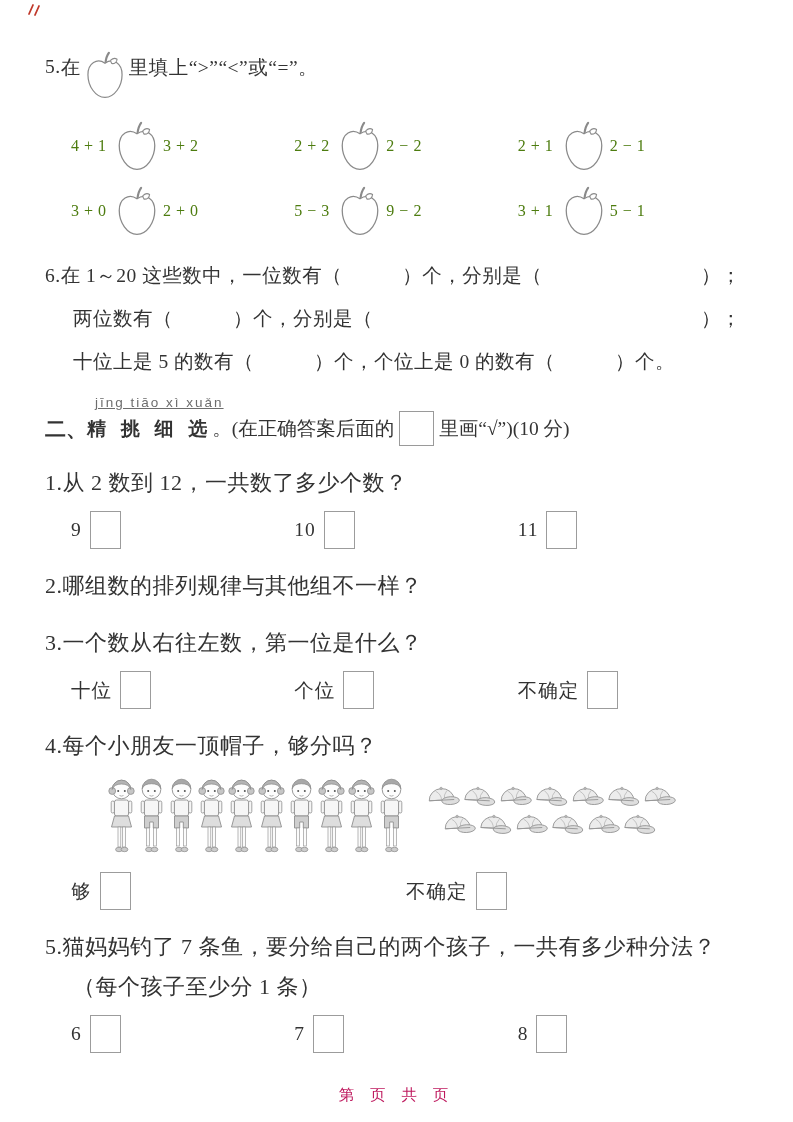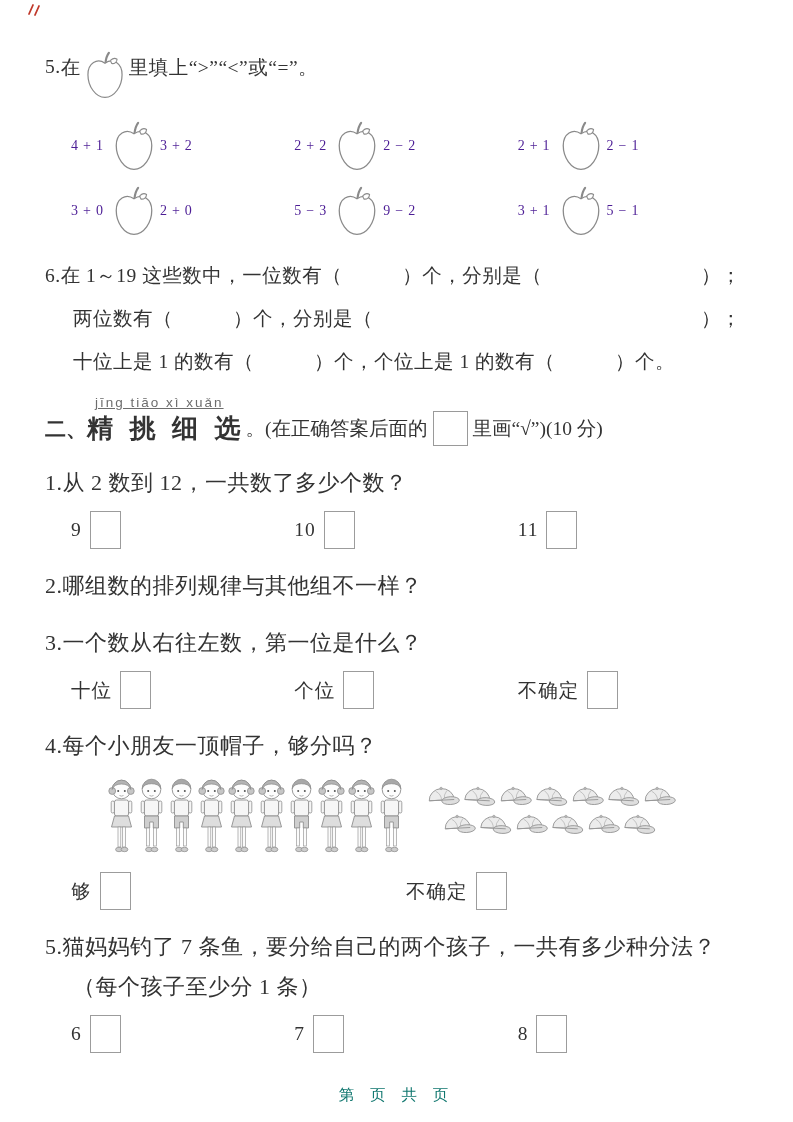--- a/index.html
+++ b/index.html
@@ -11,37 +11,37 @@
   }
   .page { position:relative; width:793px; height:1122px; padding:0 52px 0 45px; overflow:hidden; }
   .corner-mark { position:absolute; top:3px; left:26px; }
 
   
   .q5-prompt { margin-top:40px; display:flex; align-items:center; font-size:19.5px; letter-spacing:.5px; }
   .q5-prompt .apple-wrap { position:relative; top:11px; margin:0 3px; }
 
   
   .cmp-grid { display:grid; grid-template-columns:repeat(3,1fr); row-gap:10px; margin-top:24px; padding-left:26px; }
-  .cmp-item { display:flex; align-items:center; font-size:14px; color:#4c1d95; }
+  .cmp-item { display:flex; align-items:center; font-size:16px; color:#4d7c0f; }
   .expr { letter-spacing:5px; white-space:pre; }
   .cmp-item .apple-wrap { margin:0 4px; position:relative; top:3px; }
 
   
   .q6 { margin-top:16px; font-size:19.5px; }
   .q6-line { display:flex; line-height:43px; letter-spacing:.5px; }
   .q6-line .fill { flex:1; }
   .q6-indent { padding-left:28px;text-align:center; }
 
   
   .sec2 { margin-top:12px; }
   .pinyin { margin-left:50px; font-size:13.5px; color:#6d6d6d;
             font-family:"Liberation Sans","DejaVu Sans",sans-serif; letter-spacing:2px;text-decoration:underline; }
   .sec-line { display:flex; align-items:center; font-size:19.5px; margin-top:1px; }
   .sec-num { font-weight:bold; font-size:21px; }
-  .sec-title { font-weight:bold; font-size:26px; letter-spacing:5px; }
+  .sec-title { font-weight:bold; font-size:19px; letter-spacing:5px; }
   .inline-box { width:35px; height:35px; border:1px solid #9a9a9a; margin:0 5px; flex:0 0 auto; background:#fff; }
 
   
   .question { margin-top:17px; }
   .q-text { font-size:22px; line-height:40px; padding-left:28px; text-indent:-28px; padding-right:6px; letter-spacing:.5px; }
   .options { display:flex; margin-top:8px; padding-left:26px; }
   .option { flex:1; display:flex; align-items:center; }
   .opt-label { font-size:19.5px; letter-spacing:1px; white-space:pre; }
   .opt-box { width:31px; height:38px; border:1px solid #9c9c9c; margin-left:8px; background:#fff; flex:0 0 auto; }
 
@@ -50,21 +50,21 @@
   .kids { display:flex; }
   .kid { margin-right:1px; }
   .caps { display:flex; flex-direction:column; margin-left:16px; margin-top:8px; }
   .caps-row { display:flex; }
   .caps-row + .caps-row { margin-left:16px; margin-top:-4px; }
   .cap { margin-right:-1px; }
   .cap:nth-child(even) svg { transform:rotate(3deg); }
   .cap:nth-child(odd) svg { transform:rotate(-3deg); }
 
   footer { position:absolute; left:0; right:0; bottom:16px; text-align:center;
-           font-size:15.5px; letter-spacing:6px; color:#0f766e; }
+           font-size:15.5px; letter-spacing:6px; color:#be185d; }
 </style>
 </head>
 <body>
 
 <div class="page">
 
   <div class="corner-mark">
     <svg width="16" height="14" viewBox="0 0 16 14">
       <path d="M3 11 L7 2 M9 12 L13 3" stroke="#c0392b" stroke-width="1.8" fill="none" stroke-linecap="round"></path>
     </svg>
@@ -135,31 +135,31 @@
     <path d="M30.5 10.5 C33 8.2 35.8 8 37.8 9.4 C37.6 12.6 35.2 14.8 31.8 14.4 C30.8 13 30.3 11.5 30.5 10.5 Z" stroke="#8a8a8a" stroke-width="1.2" fill="#ffffff"></path>
   </svg></span>
           <span class="expr">5−1</span>
         </div>
       </div>
   </section>
 
   <section class="q6">
     <div class="q6-line">
       <span>6.</span>
-      <span>在 1～19 这些数中，一位数有（　　　）个，分别是（</span>
+      <span>在 1～20 这些数中，一位数有（　　　）个，分别是（</span>
       <span class="fill"></span>
       <span>）；</span>
     </div>
     <div class="q6-line q6-indent">
       <span>两位数有（　　　）个，分别是（</span>
       <span class="fill"></span>
       <span>）；</span>
     </div>
     <div class="q6-line q6-indent">
-      <span>十位上是 1 的数有（　　　）个，个位上是 1 的数有（　　　）个。</span>
+      <span>十位上是 5 的数有（　　　）个，个位上是 0 的数有（　　　）个。</span>
     </div>
   </section>
 
   <section class="sec2">
     <div class="pinyin">jīng  tiāo  xì  xuǎn</div>
     <div class="sec-line">
       <span class="sec-num">二、</span>
       <span class="sec-title">精 挑 细 选</span>
       <span>。(在正确答案后面的</span>
       <span class="inline-box"></span>

